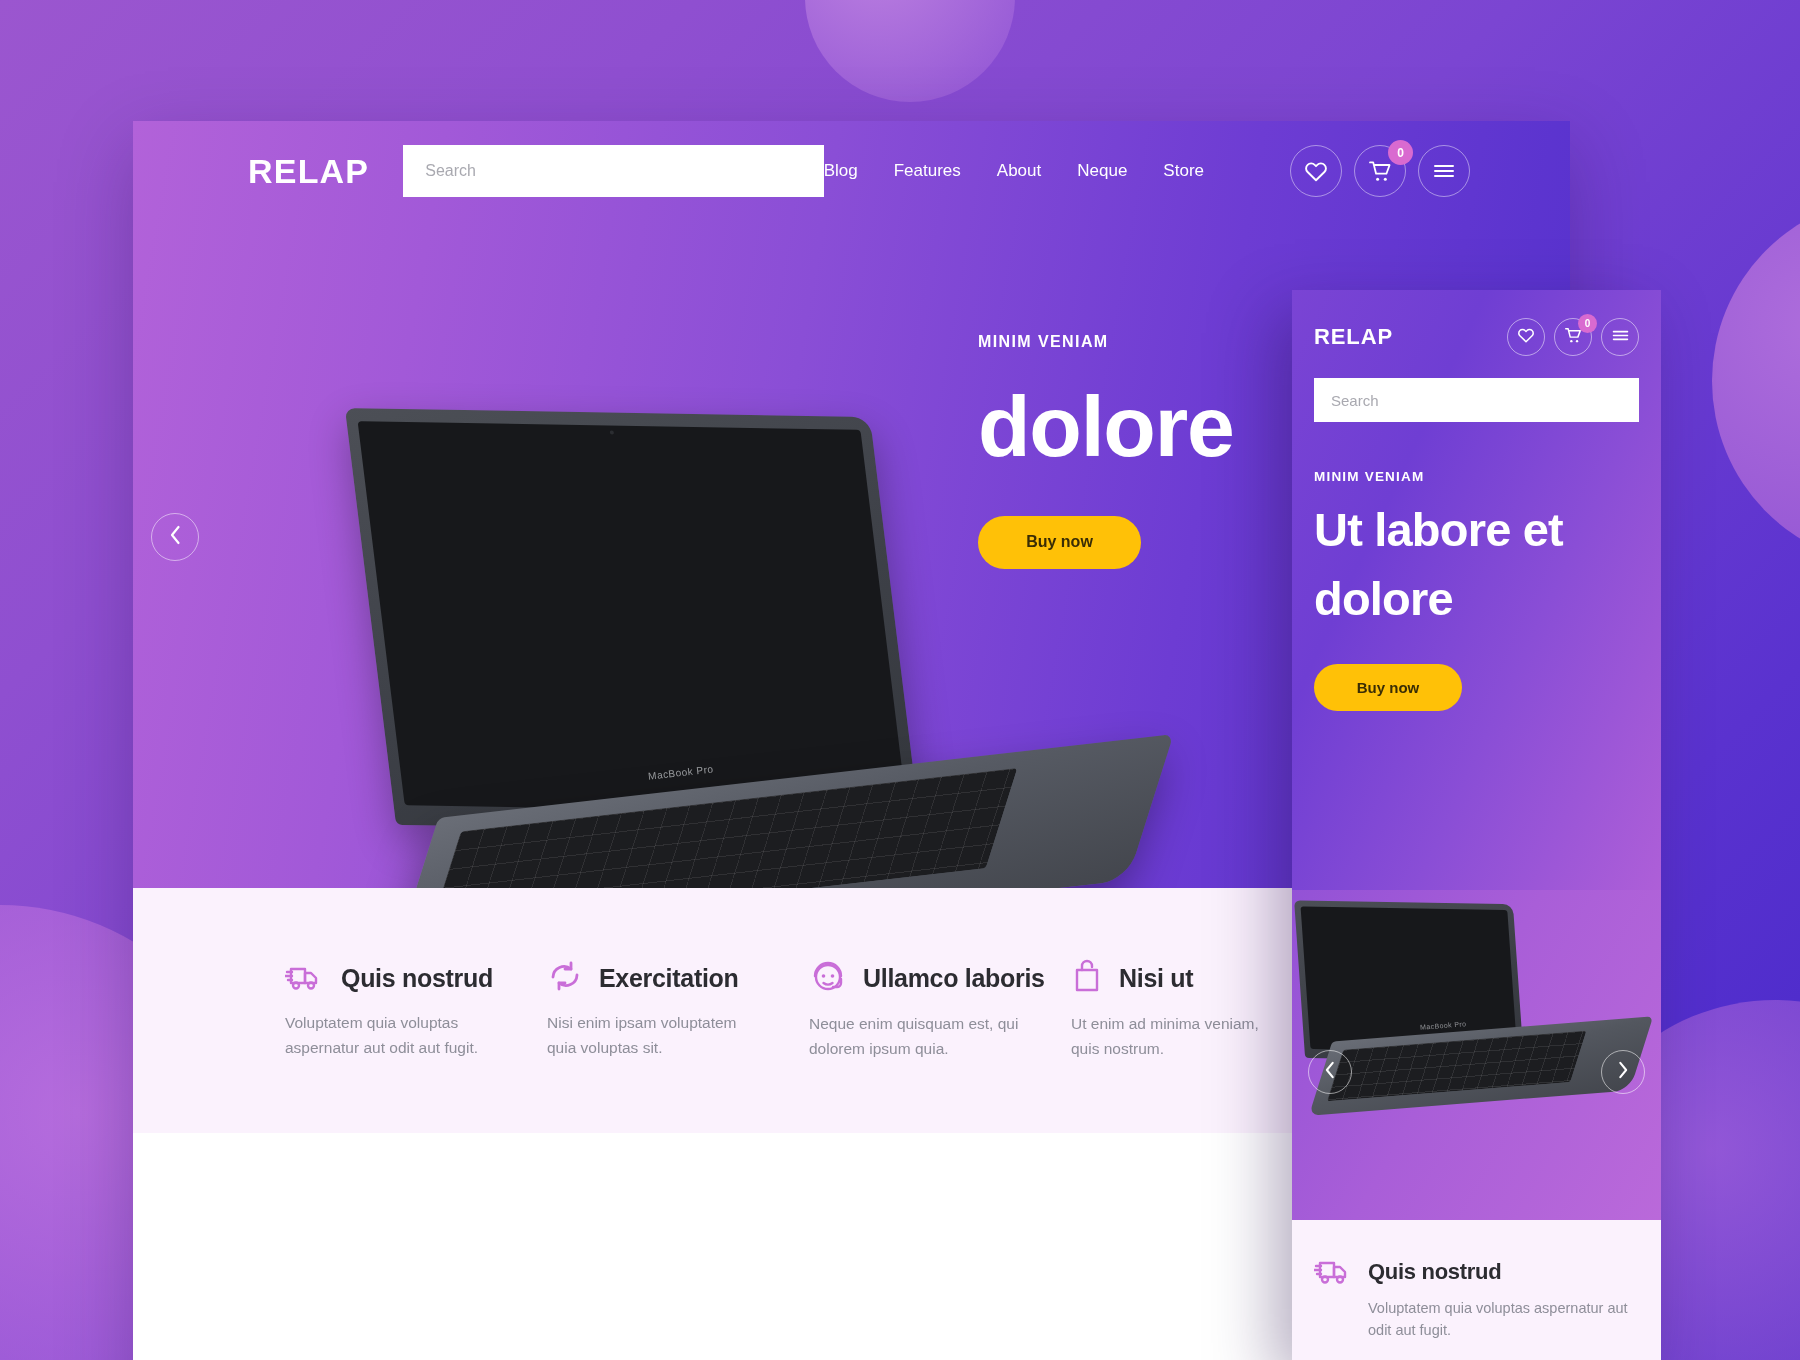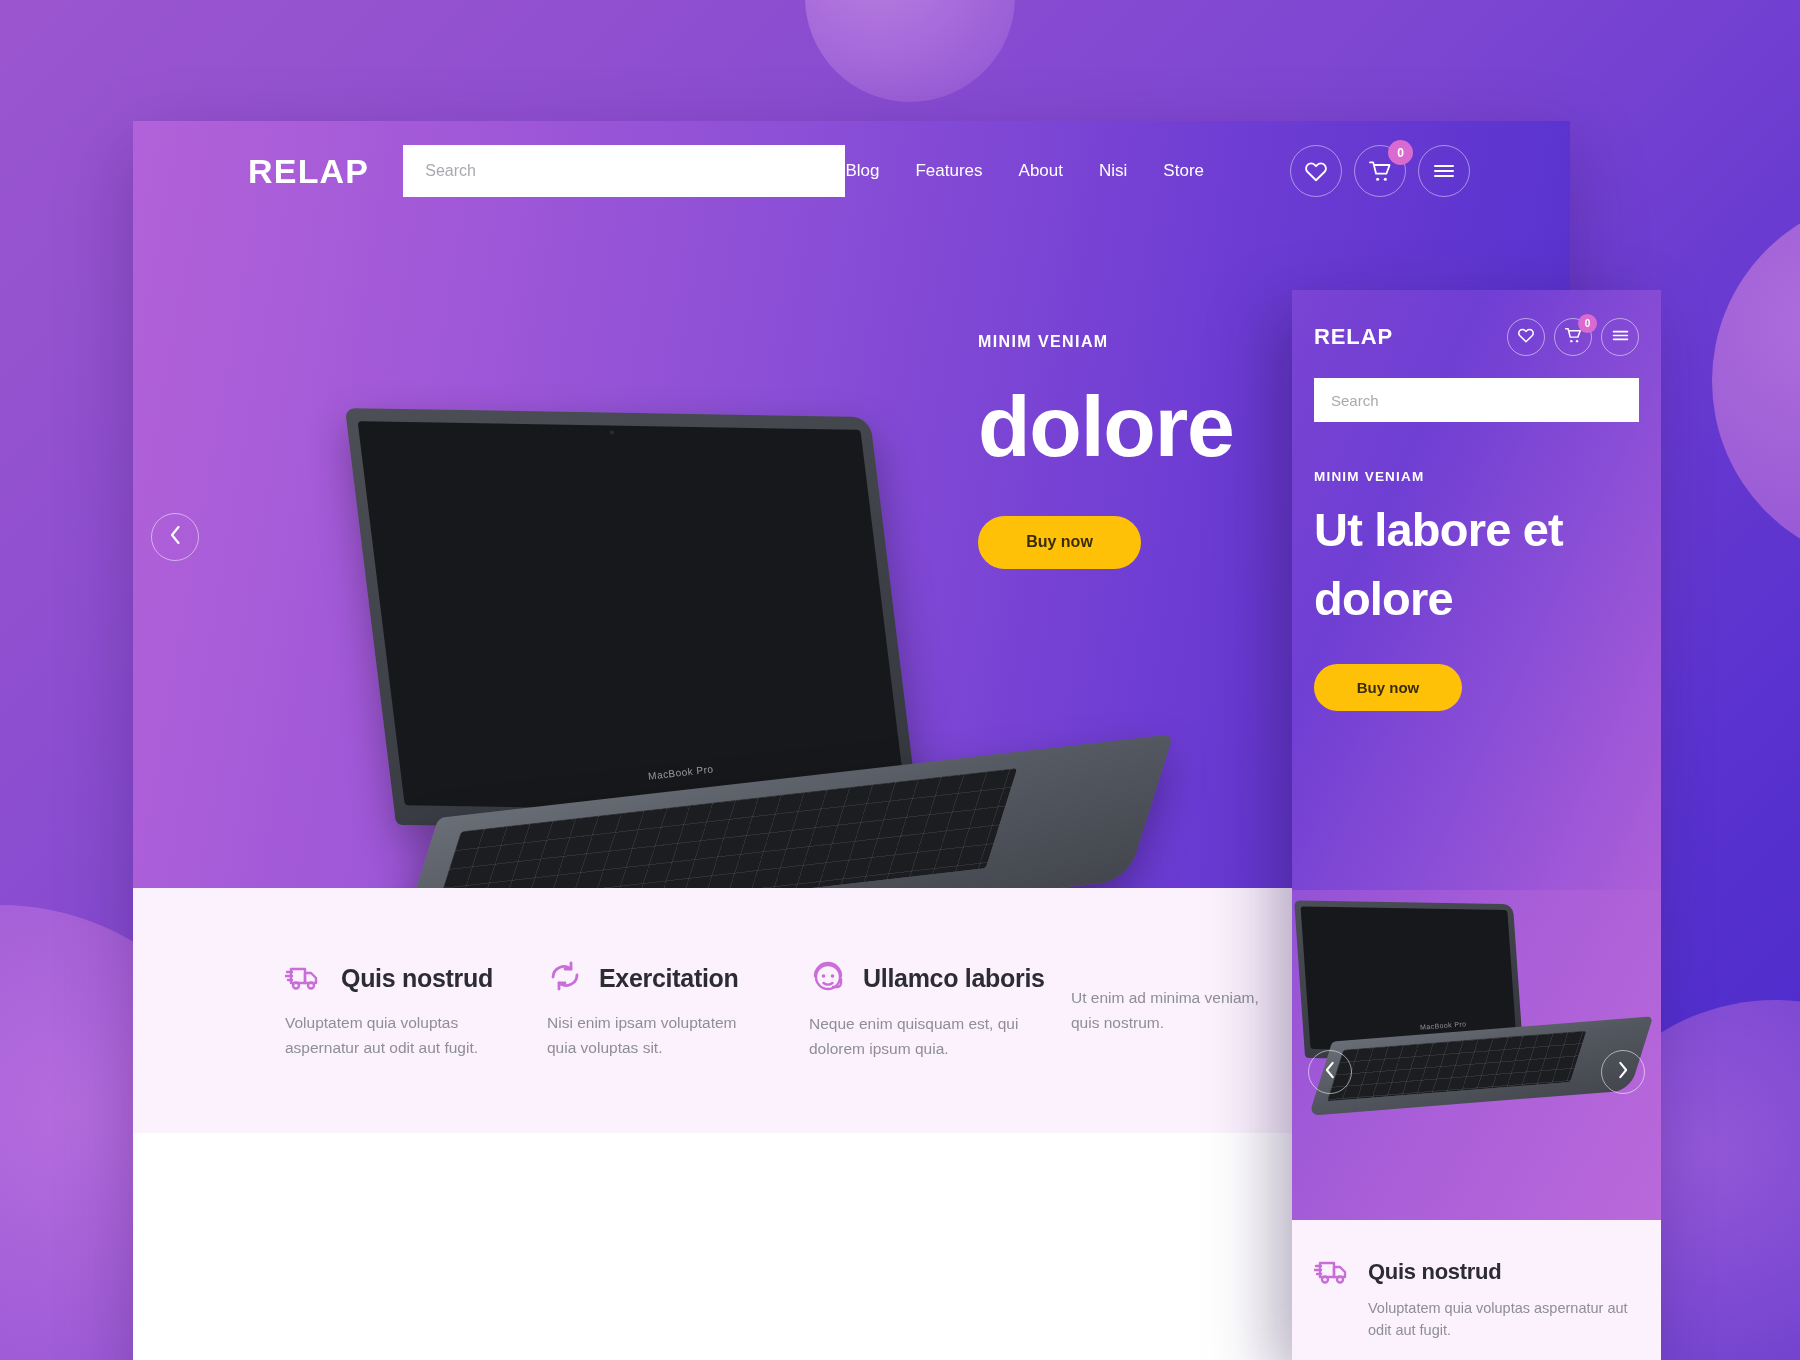--- a/index.html
+++ b/index.html
@@ -402,21 +402,21 @@
 
       <div class="topbar">
         <div class="brand">RELAP</div>
 
         <input class="search-box" type="text" placeholder="Search" style="">
 
         <div class="navlinks">
           <a class="navlink" href="#">Blog</a>
           <a class="navlink" href="#">Features</a>
           <a class="navlink" href="#">About</a>
-          <a class="navlink" href="#">Nisi</a>
+          <a class="navlink" href="#">Neque</a>
           <a class="navlink" href="#">Store</a>
 
           <div class="icon-group">
             <div class="icon-btn">
               <span>
                 <svg width="24" height="22" viewBox="0 0 24 22" fill="none" stroke="#fff" stroke-width="1.9">
                   <path d="M12 20.2 3.6 12a4.9 4.9 0 0 1 0-7.1 4.9 4.9 0 0 1 7.1 0l1.3 1.3 1.3-1.3a4.9 4.9 0 0 1 7.1 0 4.9 4.9 0 0 1 0 7.1z" stroke-linejoin="round"></path>
                 </svg>
               </span>
             </div>
@@ -515,20 +515,29 @@
               <path d="M14.5 24c2.8 2 6.2 2 9 0"></path>
               <path d="M32 20v4a4 4 0 0 1-4 4h-4"></path>
             </svg>
           </span>
           <span class="feature-title">Ullamco laboris</span>
         </div>
         <div class="feature-desc">Neque enim quisquam est, qui dolorem ipsum quia.</div>
       </div>
 
       <div class="feature">
+        <div class="feature-head">
+          <span>
+            <svg width="32" height="34" viewBox="0 0 32 34" fill="none" stroke="#c96ed8" stroke-width="2.4" stroke-linecap="round" stroke-linejoin="round">
+              <path d="M6 11h20v20H6z"></path>
+              <path d="M11 11V7a5 5 0 0 1 10 0v1"></path>
+            </svg>
+          </span>
+          <span class="feature-title">Nisi ut</span>
+        </div>
         <div class="feature-desc">Ut enim ad minima veniam, quis nostrum.</div>
       </div>
     </div>
 
     <div class="bottom-sec">
       <div class="bottom-eyebrow">NATUS ERROR</div>
     </div>
   </div>
 
   <div id="mobile-card">

